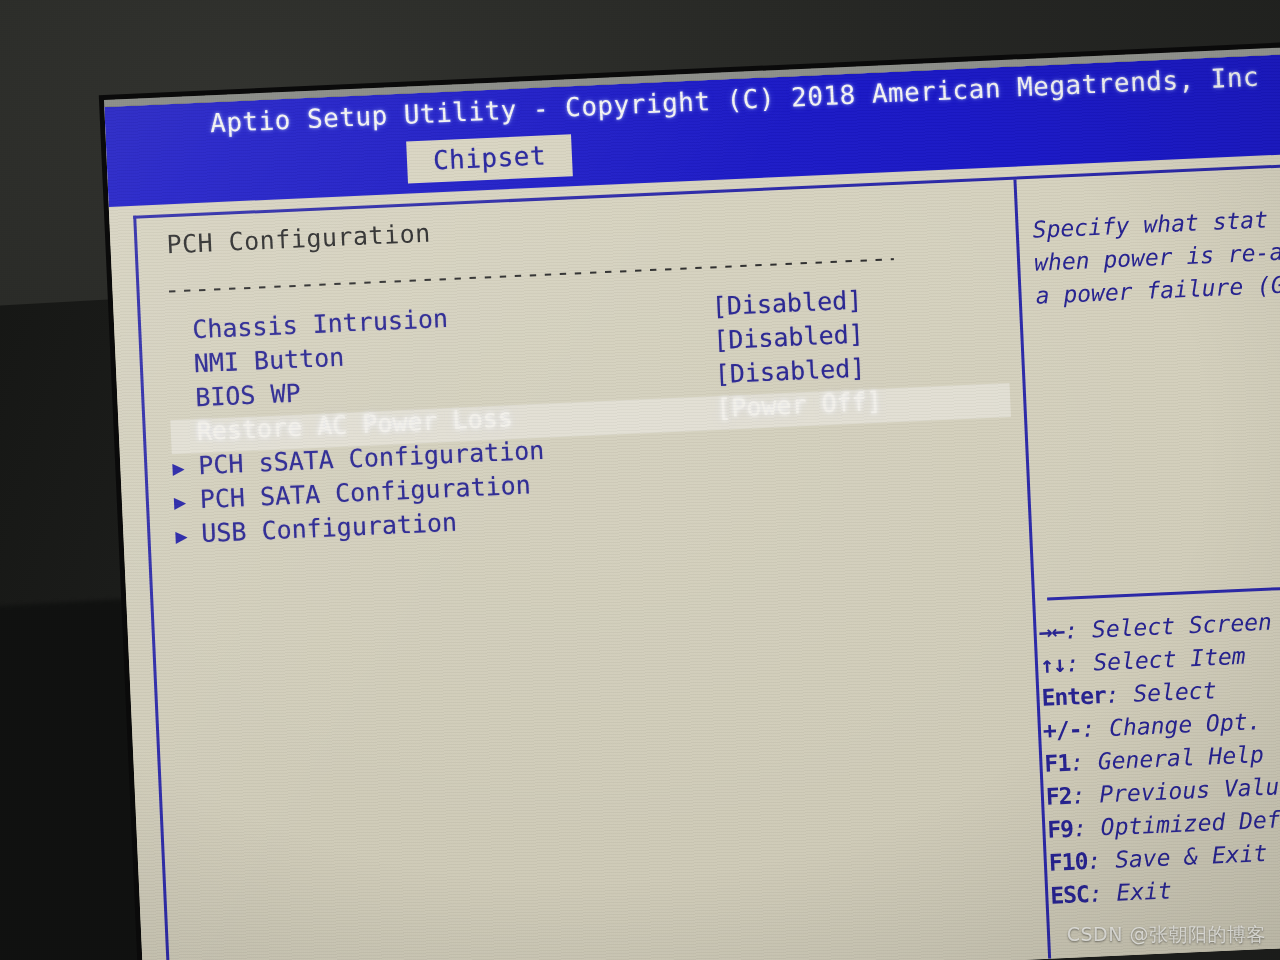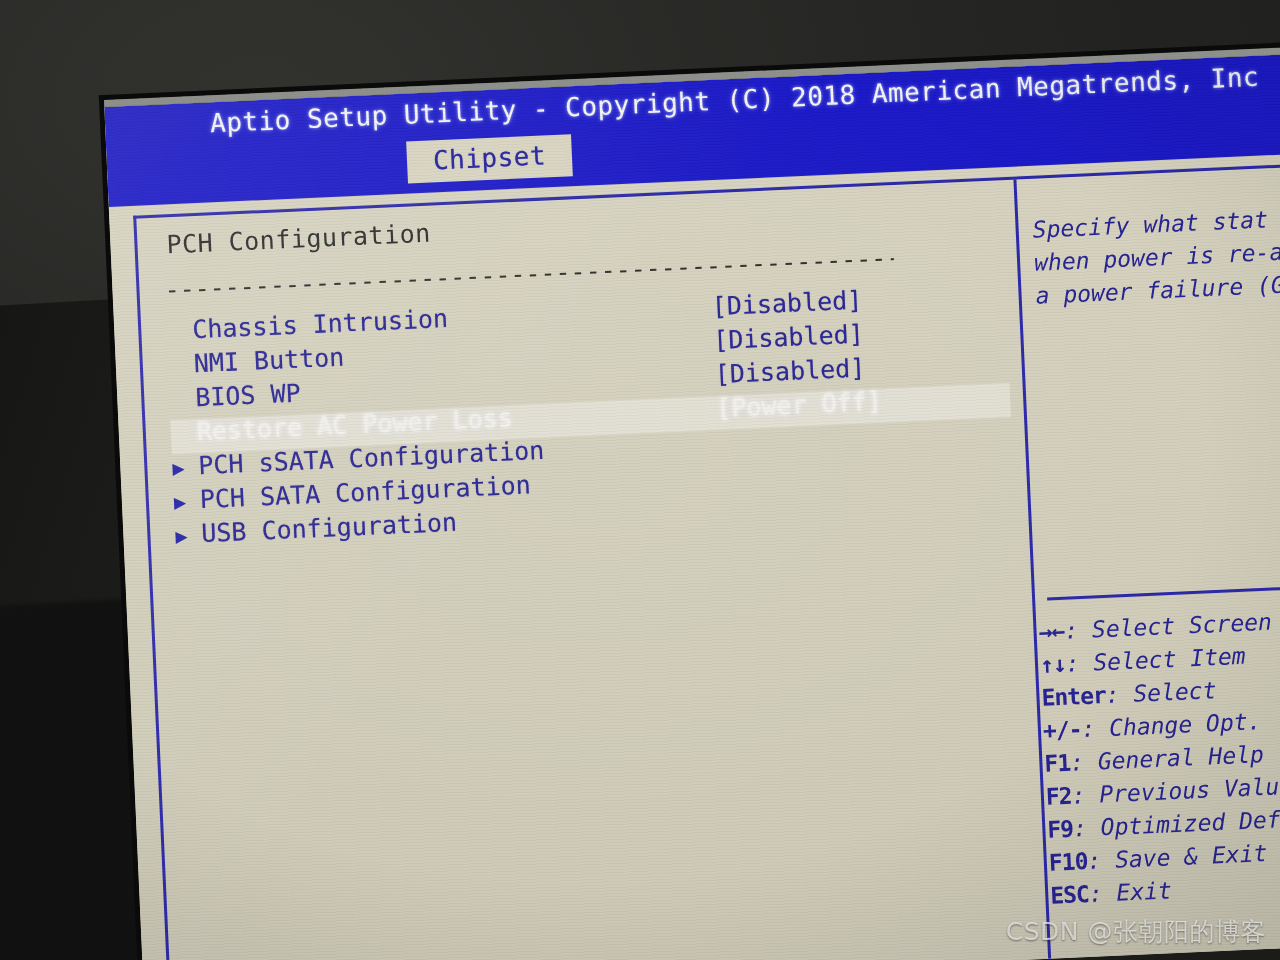--- a/index.html
+++ b/index.html
@@ -268,21 +268,21 @@
       0deg, rgba(0,0,0,0.030) 0 1px, rgba(255,255,255,0.012) 1px 3px);
   }
 
   
   .watermark {
     position: absolute;
     right: 14px;
     bottom: 12px;
     color: rgba(232,232,230,0.78);
     font-family: "DejaVu Sans", "Liberation Sans", sans-serif;
-    font-size: 25px;
+    font-size: 19px;
     letter-spacing: 0.5px;
     white-space: nowrap;
     z-index: 70;
     text-shadow: 0 1px 2px rgba(0,0,0,.45);
   }
 </style>
 </head>
 <body>
 
 <div id="photo">

